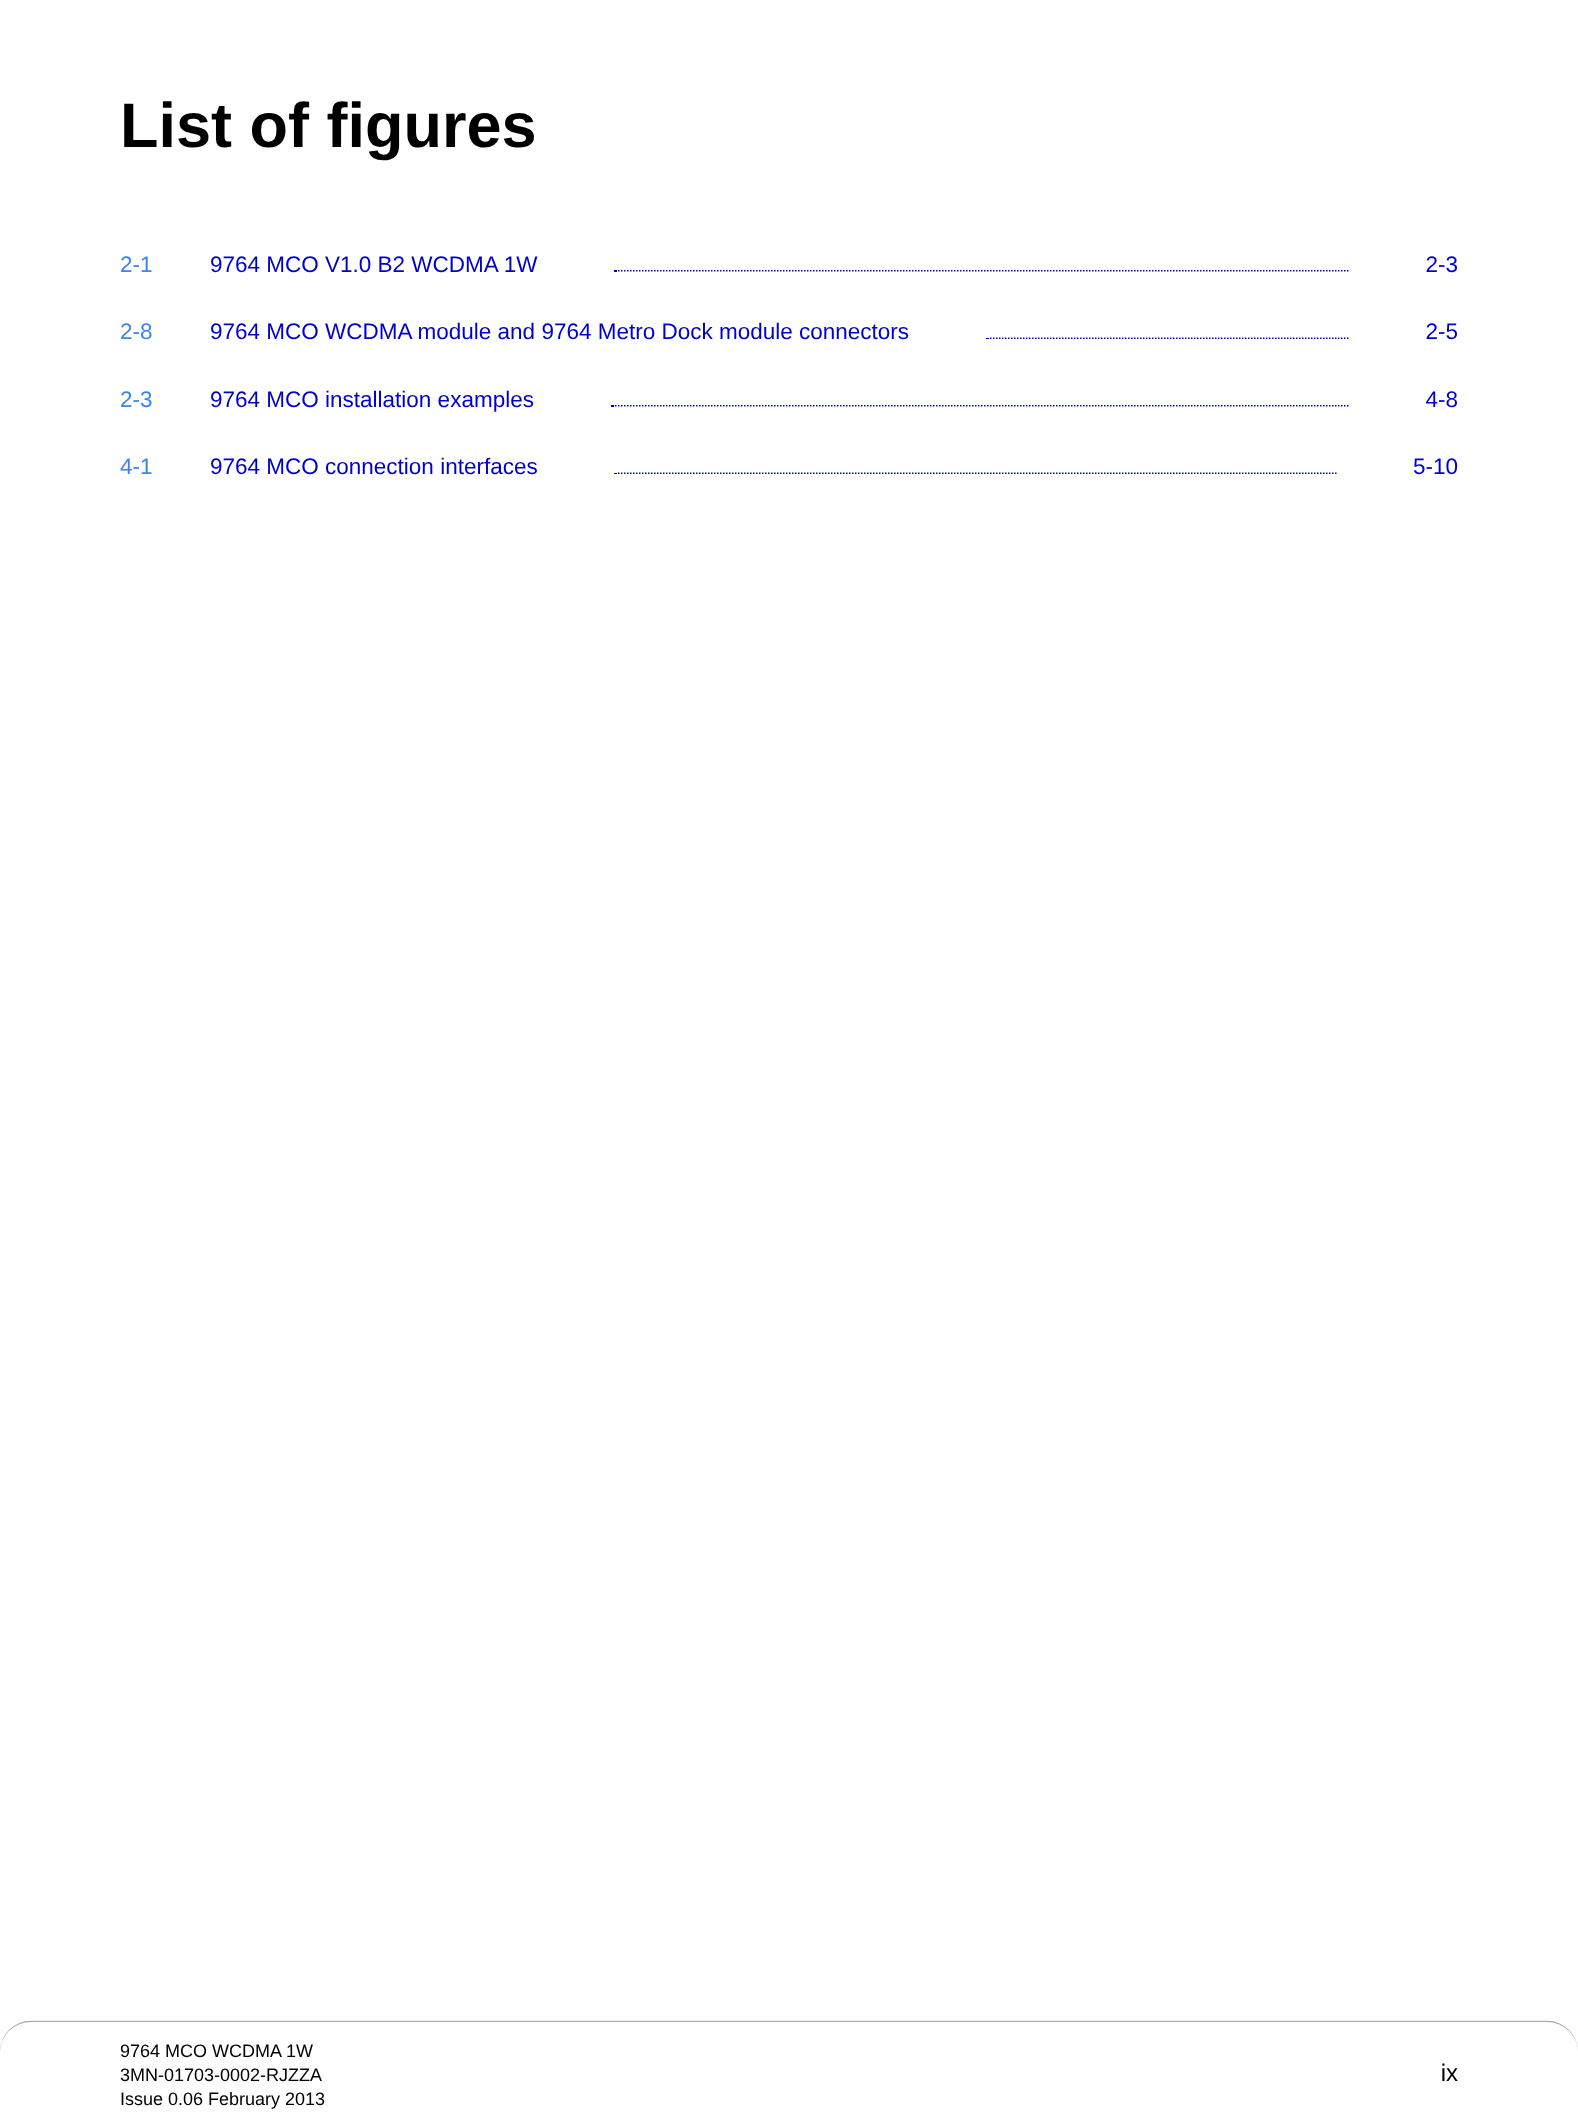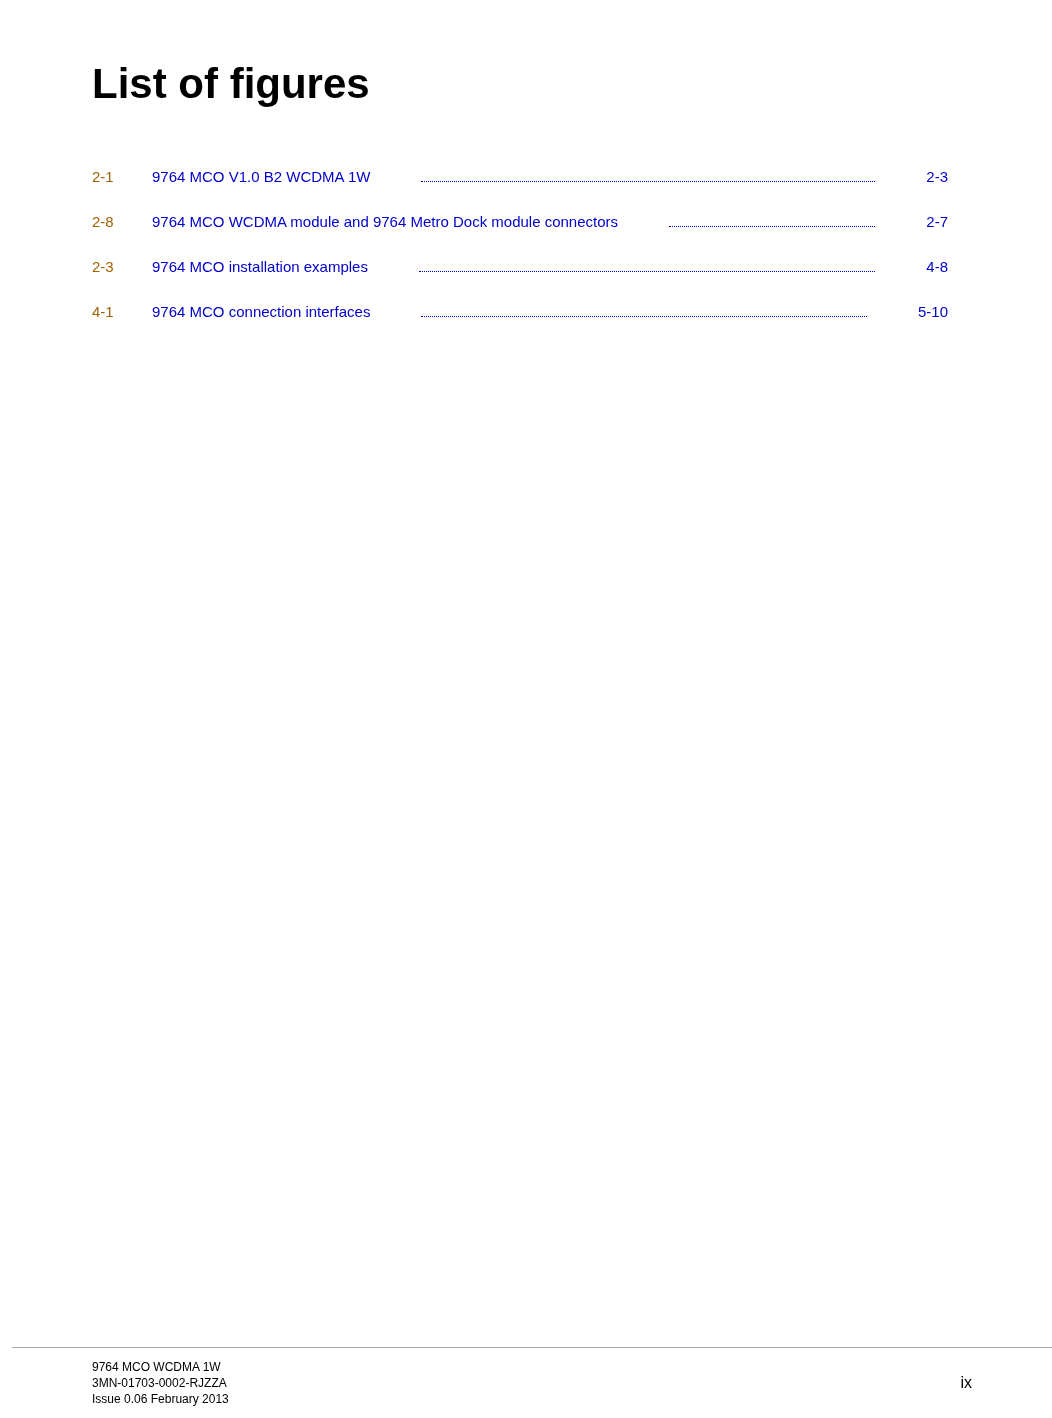--- a/index.html
+++ b/index.html
@@ -11,42 +11,41 @@
     body {
       font-family: Arial, Helvetica, sans-serif;
       background: #ffffff;
       color: #000000;
       width: 1052px;
       min-height: 1418px;
       position: relative;
     }
 
     .page-container {
-      padding: 60px 104px 80px 80px;
+      padding: 60px 80px 80px 80px;
       min-height: 1418px;
       position: relative;
-      margin-left: 12px;
     }
 
     .page-title {
       font-size: 42px;
       font-weight: bold;
       color: #000000;
       margin-bottom: 60px;
       font-family: Arial, Helvetica, sans-serif;
     }
 
     .toc-row {
       display: flex;
       align-items: baseline;
       margin-bottom: 28px;
     }
 
     .toc-number {
-      color: #a16207;
+      color: #3b82f6;
       font-size: 15px;
       min-width: 60px;
       flex-shrink: 0;
     }
 
     .toc-entry {
       display: flex;
       align-items: baseline;
       flex: 1;
       color: #0000cc;
@@ -82,20 +81,21 @@
       bottom: 0;
       left: 0;
       right: 0;
       border-top: 1px solid #aaaaaa;
       padding: 12px 80px;
       display: flex;
       justify-content: space-between;
       align-items: center;
       font-size: 12px;
       color: #000000;
+      border-radius: 21px;
     }
 
     .footer-left {
       display: flex;
       flex-direction: column;
       gap: 2px;
     }
 
     .footer-center {
       text-align: center;
@@ -119,21 +119,21 @@
           <span class="toc-label">9764 MCO V1.0 B2 WCDMA 1W</span>
           <span class="toc-dots"></span>
           <span class="toc-page">2-3</span>
         </div>
       </div>
       <div class="toc-row">
         <span class="toc-number">2-8</span>
         <div class="toc-entry">
           <span class="toc-label">9764 MCO WCDMA module and 9764 Metro Dock module connectors</span>
           <span class="toc-dots"></span>
-          <span class="toc-page">2-7</span>
+          <span class="toc-page">2-5</span>
         </div>
       </div>
       <div class="toc-row">
         <span class="toc-number">2-3</span>
         <div class="toc-entry">
           <span class="toc-label">9764 MCO installation examples</span>
           <span class="toc-dots"></span>
           <span class="toc-page">4-8</span>
         </div>
       </div>

